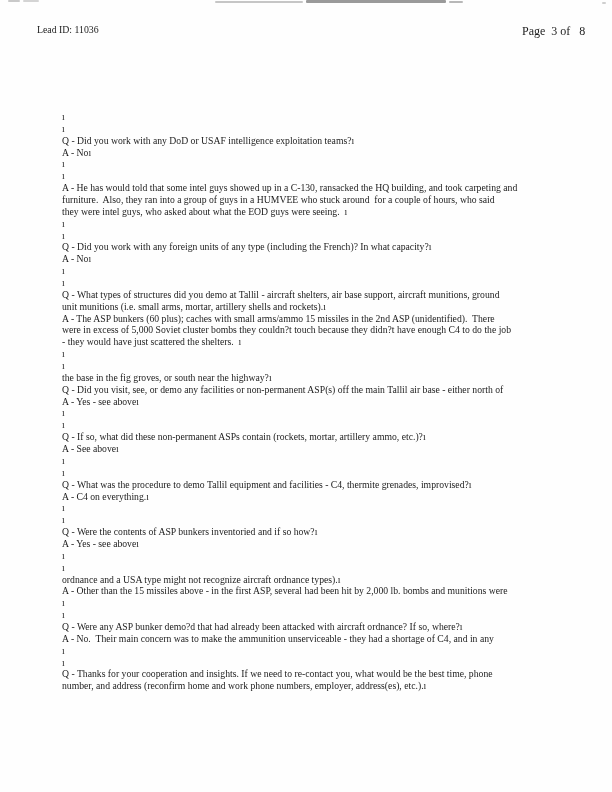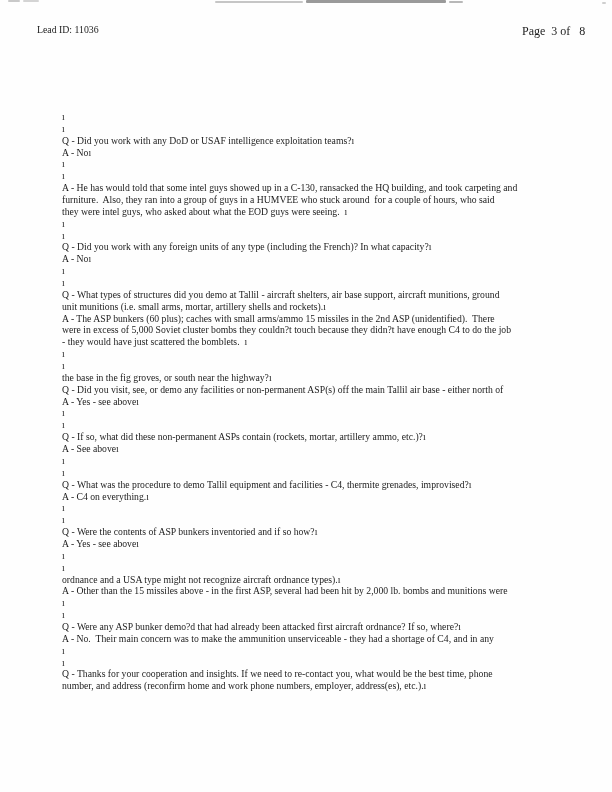--- a/index.html
+++ b/index.html
@@ -88,21 +88,21 @@
       <div class="line"><span></span><span class="pmark">ı</span></div>
       <div class="line"><span></span><span class="pmark">ı</span></div>
       <div class="line"><span>Q - Did you work with any foreign units of any type (including the French)? In what capacity?</span><span class="pmark">ı</span></div>
       <div class="line"><span>A - No</span><span class="pmark">ı</span></div>
       <div class="line"><span></span><span class="pmark">ı</span></div>
       <div class="line"><span></span><span class="pmark">ı</span></div>
       <div class="line"><span>Q - What types of structures did you demo at Tallil - aircraft shelters, air base support, aircraft munitions, ground</span></div>
       <div class="line"><span>unit munitions (i.e. small arms, mortar, artillery shells and rockets).</span><span class="pmark">ı</span></div>
       <div class="line"><span>A - The ASP bunkers (60 plus); caches with small arms/ammo 15 missiles in the 2nd ASP (unidentified).  There</span></div>
       <div class="line"><span>were in excess of 5,000 Soviet cluster bombs they couldn?t touch because they didn?t have enough C4 to do the job</span></div>
-      <div class="line"><span>- they would have just scattered the bomblets.  </span><span class="pmark">ı</span></div>
+      <div class="line"><span>- they would have just scattered the shelters.  </span><span class="pmark">ı</span></div>
       <div class="line"><span></span><span class="pmark">ı</span></div>
       <div class="line"><span></span><span class="pmark">ı</span></div>
       <div class="line"><span>the base in the fig groves, or south near the highway?</span><span class="pmark">ı</span></div>
       <div class="line"><span>Q - Did you visit, see, or demo any facilities or non-permanent ASP(s) off the main Tallil air base - either north of</span></div>
       <div class="line"><span>A - Yes - see above</span><span class="pmark">ı</span></div>
       <div class="line"><span></span><span class="pmark">ı</span></div>
       <div class="line"><span></span><span class="pmark">ı</span></div>
       <div class="line"><span>Q - If so, what did these non-permanent ASPs contain (rockets, mortar, artillery ammo, etc.)?</span><span class="pmark">ı</span></div>
       <div class="line"><span>A - See above</span><span class="pmark">ı</span></div>
       <div class="line"><span></span><span class="pmark">ı</span></div>
@@ -112,21 +112,21 @@
       <div class="line"><span></span><span class="pmark">ı</span></div>
       <div class="line"><span></span><span class="pmark">ı</span></div>
       <div class="line"><span>Q - Were the contents of ASP bunkers inventoried and if so how?</span><span class="pmark">ı</span></div>
       <div class="line"><span>A - Yes - see above</span><span class="pmark">ı</span></div>
       <div class="line"><span></span><span class="pmark">ı</span></div>
       <div class="line"><span></span><span class="pmark">ı</span></div>
       <div class="line"><span>ordnance and a USA type might not recognize aircraft ordnance types).</span><span class="pmark">ı</span></div>
       <div class="line"><span>A - Other than the 15 missiles above - in the first ASP, several had been hit by 2,000 lb. bombs and munitions were</span></div>
       <div class="line"><span></span><span class="pmark">ı</span></div>
       <div class="line"><span></span><span class="pmark">ı</span></div>
-      <div class="line"><span>Q - Were any ASP bunker demo?d that had already been attacked first aircraft ordnance? If so, where?</span><span class="pmark">ı</span></div>
+      <div class="line"><span>Q - Were any ASP bunker demo?d that had already been attacked with aircraft ordnance? If so, where?</span><span class="pmark">ı</span></div>
       <div class="line"><span>A - No.  Their main concern was to make the ammunition unserviceable - they had a shortage of C4, and in any</span></div>
       <div class="line"><span></span><span class="pmark">ı</span></div>
       <div class="line"><span></span><span class="pmark">ı</span></div>
       <div class="line"><span>Q - Thanks for your cooperation and insights. If we need to re-contact you, what would be the best time, phone</span></div>
       <div class="line"><span>number, and address (reconfirm home and work phone numbers, employer, address(es), etc.).</span><span class="pmark">ı</span></div>
     </div>
 
 </div>
 
 </body></html>

